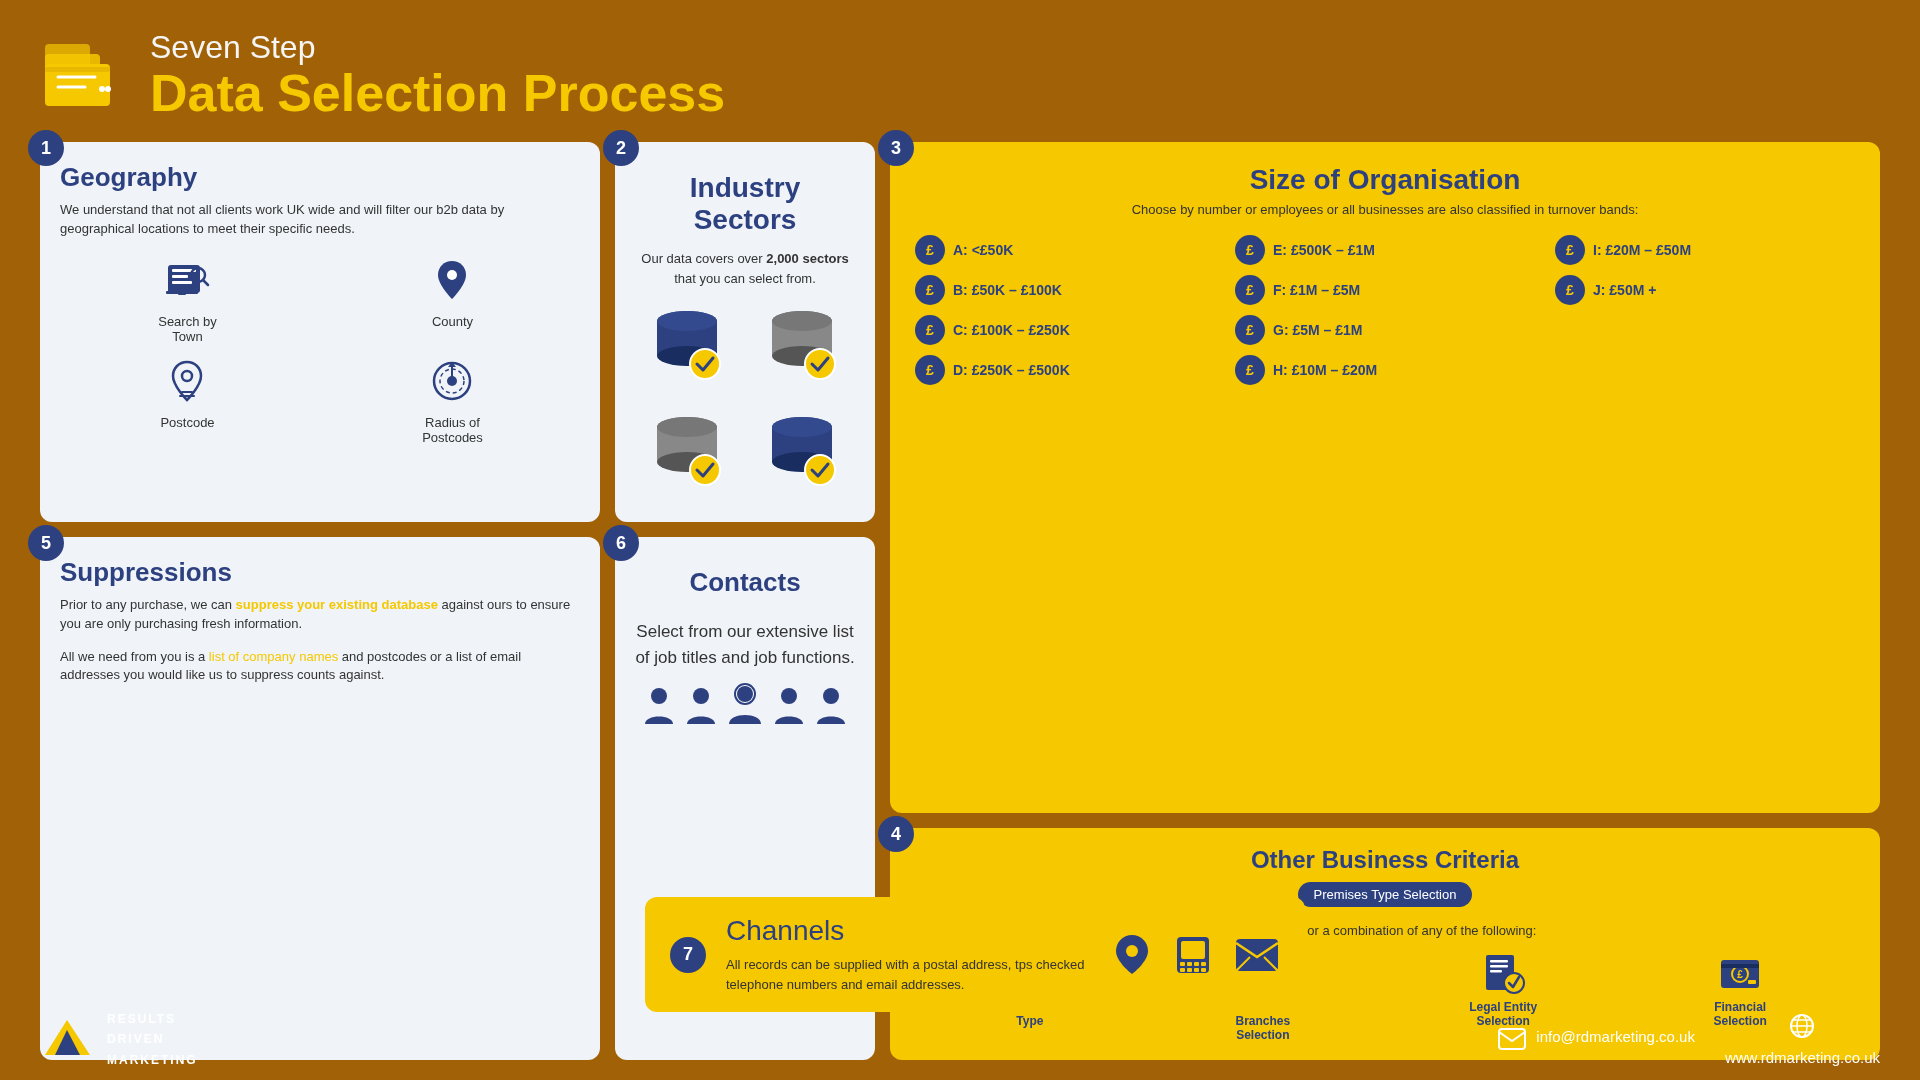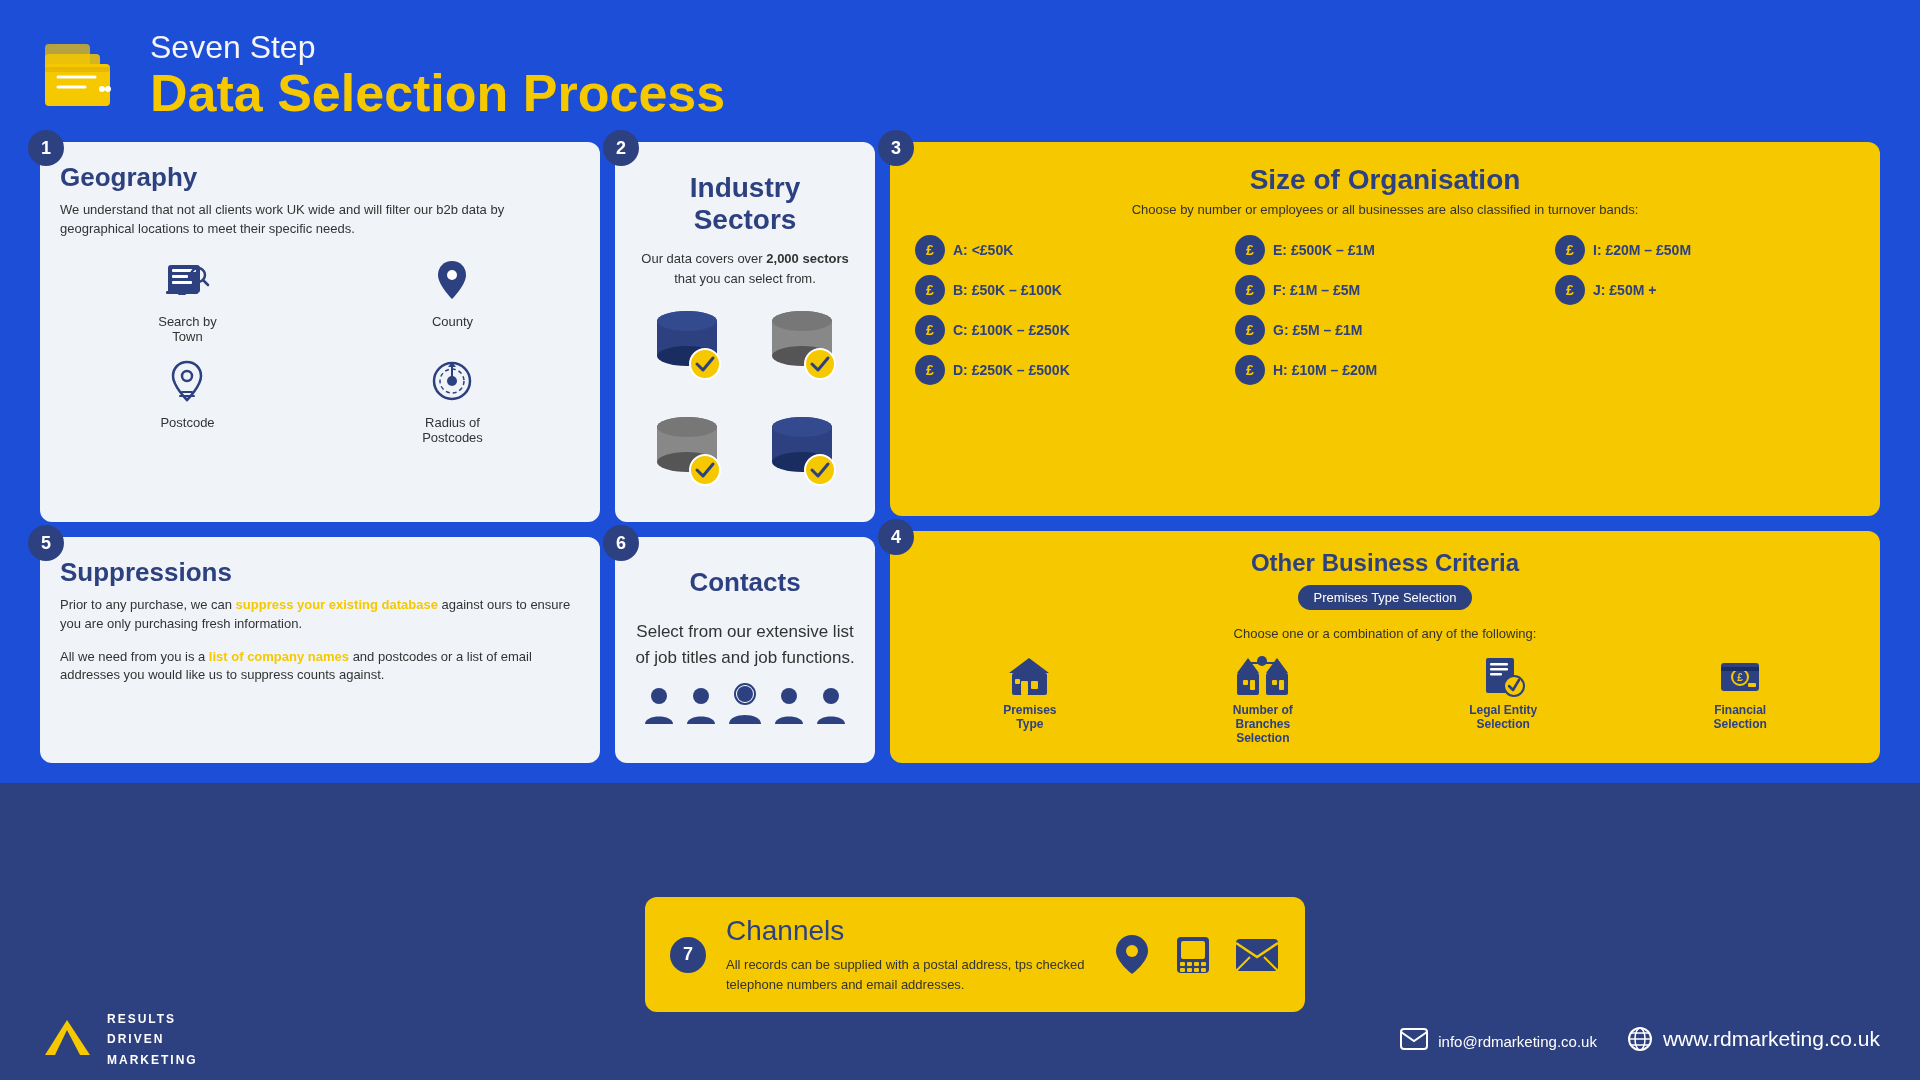--- a/index.html
+++ b/index.html
@@ -7,22 +7,22 @@
       width: 1920px;
       height: 1080px;
       background-color: #2d4080;
       font-family: Arial, sans-serif;
       overflow: hidden;
       position: relative;
     }
 
     .main-container {
       width: 1920px;
-      height: 783px;
-      background-color: #1d4ed8;
+      height: 1080px;
+      background-color: #a16207;
       padding: 30px 40px 20px 40px;
       display: flex;
       flex-direction: column;
       gap: 0;
     }
 
     
     .header {
       display: flex;
       align-items: center;
@@ -524,21 +524,21 @@
 
     </div>
 
     <div class="suppression-card" style="grid-column:1; grid-row:2; position:relative;">
       <div class="step-badge">5</div>
       <h2 class="card-title-blue">Suppressions</h2>
       <p class="card-text">
         Prior to any purchase, we can <span style="color:#f5c800; font-weight:700;">suppress your existing database</span> against ours to ensure you are only purchasing fresh information.
       </p>
       <p class="card-text" style="margin-top:10px;">
-        All we need from you is a <span style="color:#f5c800; font-weight:700;">list of company names</span> and postcodes or a list of email addresses you would like us to suppress counts against.
+        All we need from you is a <span style="color:#f5c800; font-weight:400;">list of company names</span> and postcodes or a list of email addresses you would like us to suppress counts against.
       </p>
     </div>
 
     <div class="contacts-card" style="grid-column:2; grid-row:2; position:relative; display:flex; flex-direction:column;">
       <div class="step-badge">6</div>
       <h2 class="card-title-white" style="text-align:center; margin-top:10px; font-size:26px;">Contacts</h2>
       <p style="color:#333; font-size:17px; text-align:center; line-height:1.5; margin-top:16px;">Select from our extensive list of job titles and job functions.</p>
       <div style="display:flex; justify-content:center; gap:6px; margin-top:12px; align-items:flex-end;">
 
         <svg width="36" height="40" viewBox="0 0 36 40">
@@ -599,28 +599,28 @@
       </svg>
     </div>
     <div style="color:white; font-size:12px; font-weight:700; letter-spacing:2px; line-height:1.7;">
       <div>RESULTS</div>
       <div>DRIVEN</div>
       <div>MARKETING</div>
     </div>
   </div>
 
   <div style="display:flex; align-items:center; gap:30px;">
-    <div style="display:flex; align-items:flex-end; gap:10px; color:white; font-size:15px;">
+    <div style="display:flex; align-items:flex-start; gap:10px; color:white; font-size:15px;">
       <svg width="28" height="22" viewBox="0 0 28 22">
         <rect x="1" y="1" width="26" height="20" rx="3" fill="none" stroke="white" stroke-width="2"></rect>
         <path d="M1 4 L14 13 L27 4" fill="none" stroke="white" stroke-width="2"></path>
       </svg>
       <span>info@rdmarketing.co.uk</span>
     </div>
-    <div style="display:flex; align-items:center; gap:10px; color:white; font-size:21px;">
+    <div style="display:flex; align-items:center; gap:10px; color:white; font-size:15px;flex-direction:column;">
       <svg width="26" height="26" viewBox="0 0 26 26">
         <circle cx="13" cy="13" r="11" fill="none" stroke="white" stroke-width="2"></circle>
         <ellipse cx="13" cy="13" rx="5" ry="11" fill="none" stroke="white" stroke-width="1.5"></ellipse>
         <line x1="2" y1="13" x2="24" y2="13" stroke="white" stroke-width="1.5"></line>
         <line x1="4" y1="7" x2="22" y2="7" stroke="white" stroke-width="1.5"></line>
         <line x1="4" y1="19" x2="22" y2="19" stroke="white" stroke-width="1.5"></line>
       </svg>
       <span>www.rdmarketing.co.uk</span>
     </div>
   </div>

